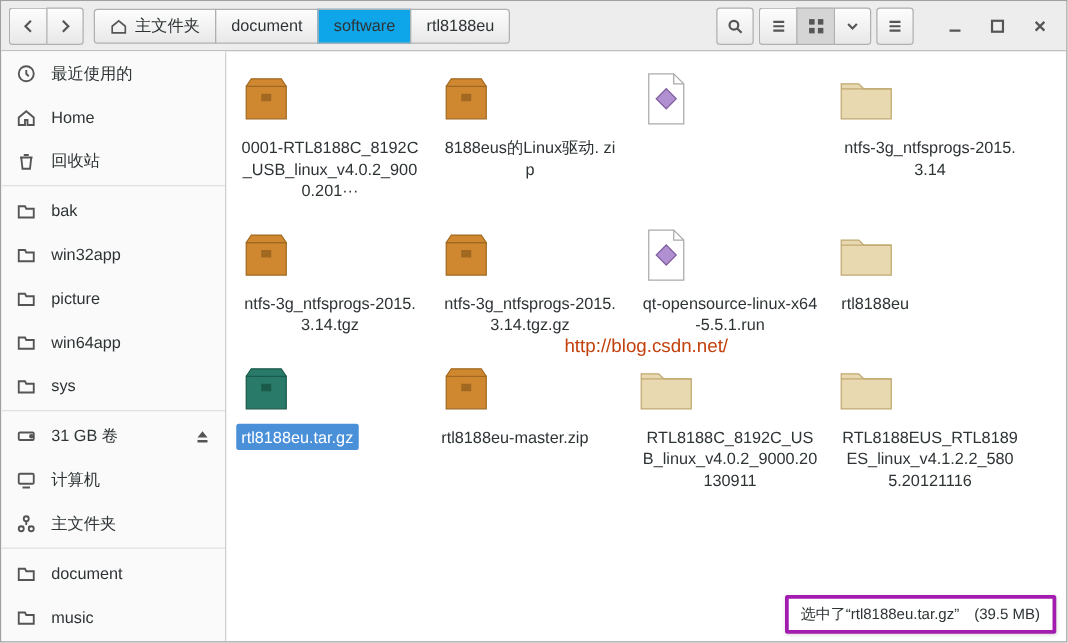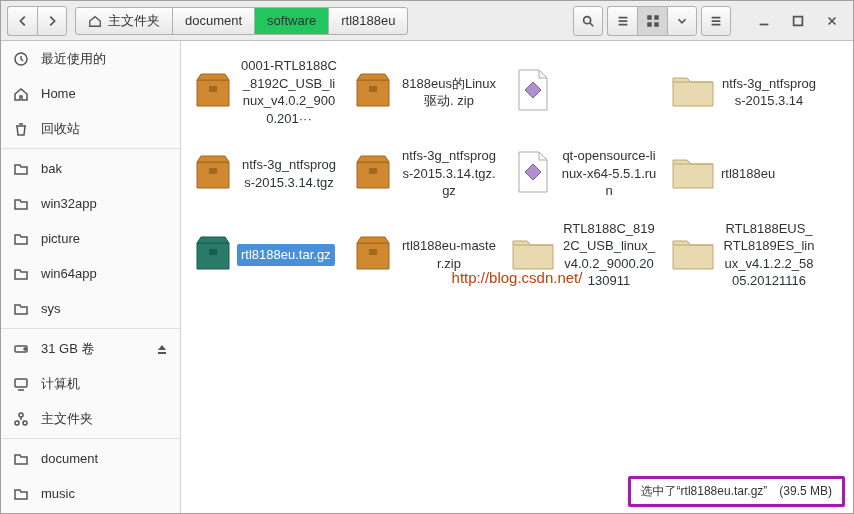--- a/index.html
+++ b/index.html
@@ -7,33 +7,33 @@
 .toolbar{display:flex;align-items:center;height:40px;background:#ededed;border-bottom:1px solid #c0c0c0;padding:0 6px;gap:4px}
 .btn{display:inline-flex;align-items:center;justify-content:center;height:30px;min-width:30px;border:1px solid #b0b0b0;background:linear-gradient(#fdfdfd,#e8e8e8);border-radius:3px;cursor:pointer;padding:0 6px}
 .btn svg{width:14px;height:14px;fill:#555;stroke:#555}
 .btn-group{display:flex}
 .btn-group .btn:first-child{border-radius:3px 0 0 3px;border-right:none}
 .btn-group .btn:last-child{border-radius:0 3px 3px 0}
 .btn-group .btn:not(:first-child):not(:last-child){border-radius:0;border-right:none}
 .breadcrumb{display:flex;margin-left:4px}
 .crumb{display:flex;align-items:center;height:28px;padding:0 12px;border:1px solid #b0b0b0;background:linear-gradient(#fdfdfd,#e8e8e8);cursor:pointer;margin-left:-1px}
 .crumb.first{border-radius:3px 0 0 3px;margin-left:0}
-.crumb.active{background:#22c55e}
+.crumb.active{background:#0ea5e9}
 .crumb.last{border-radius:0 3px 3px 0}
 .spacer{flex:1}
 .main{flex:1;display:flex;overflow:hidden}
 .sidebar{width:180px;border-right:1px solid #d0d0d0;overflow-y:auto;background:#fafafa}
 .sidebar-item{display:flex;align-items:center;height:35px;padding:0 12px;gap:12px;cursor:pointer}
 .sb-sep{height:1px;background:#e0e0e0;margin:2px 0}
 .sb-icon{width:16px;height:16px;display:flex;align-items:center;justify-content:center}
 .sb-icon svg{width:16px;height:16px;fill:none;stroke:#555;stroke-width:1.5}
 .eject{margin-left:auto;width:12px;height:12px;fill:#555}
 .content{flex:1;padding:10px 4px;overflow-y:auto;position:relative}
 .grid{display:flex;flex-wrap:wrap;align-content:flex-start}
-.file{width:160px;display:flex;flex-direction:row;align-items:center;text-align:center;padding:4px;margin-bottom:8px;cursor:pointer}
+.file{width:160px;display:flex;flex-direction:column;align-items:flex-start;text-align:center;padding:4px;margin-bottom:8px;cursor:pointer}
 .file .ic{width:48px;height:48px;display:flex;align-items:center;justify-content:center;margin-bottom:4px}
 .file .lbl{line-height:1.35;word-break:break-all;padding:2px 4px;max-width:150px}
 .file.sel .lbl{background:#4a90d9;color:#fff;border-radius:2px}
 .statusbar{position:absolute;right:8px;bottom:6px;background:#fff;border:3px solid #a21caf;padding:4px 10px;border-radius:2px;box-shadow:0 1px 3px rgba(0,0,0,.15);font-size:12px}
 .wm{position:absolute;left:50%;top:50%;transform:translate(-50%,-50%);color:#c2410c;font-size:15px;pointer-events:none}
 </style>
 </head>
 <body>
 
 <div class="toolbar">

